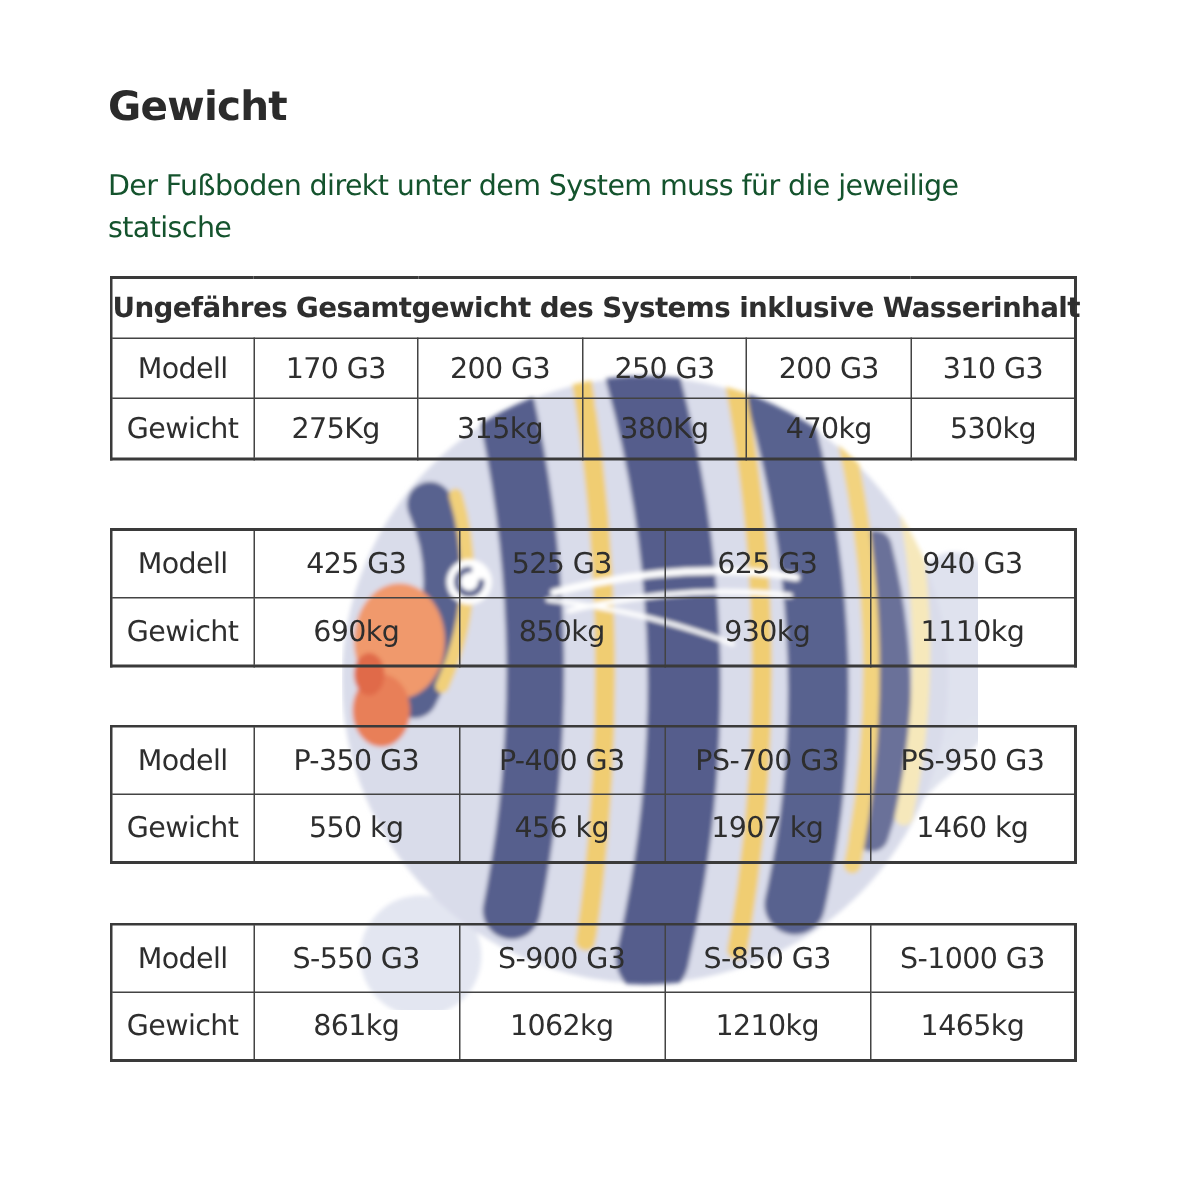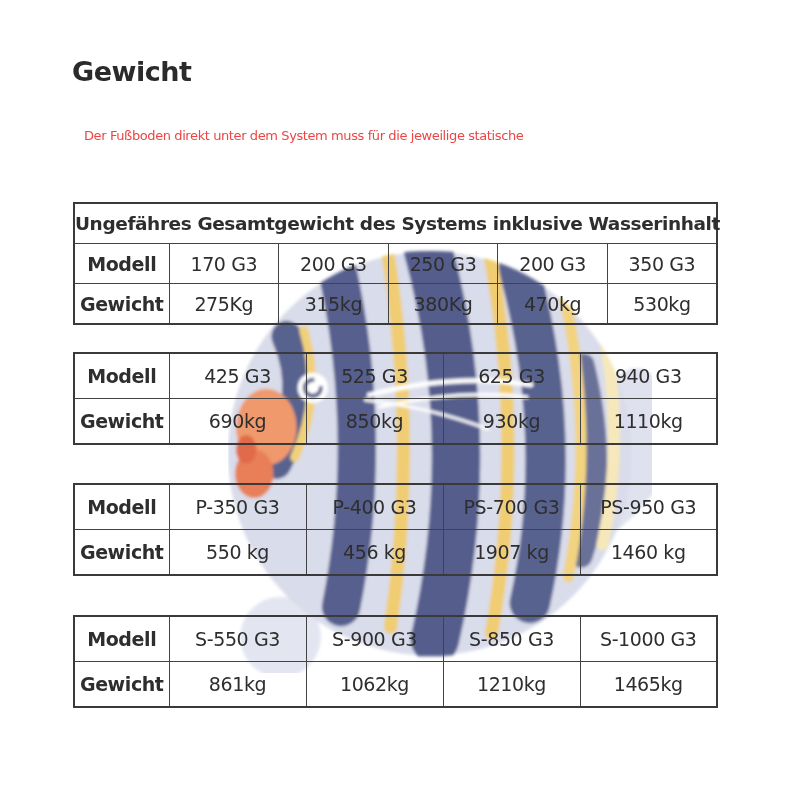--- a/index.html
+++ b/index.html
@@ -8,44 +8,44 @@
     font-family:"DejaVu Sans","Liberation Sans",sans-serif;
     color:#2e2e2e;overflow:hidden;
   }
   .page{position:relative;width:675px;height:800px;background:#fff;}
 
   .title{
     position:absolute;left:72px;top:56px;margin:0;
     font-size:27px;font-weight:bold;letter-spacing:-0.5px;color:#2b2b2b;
   }
   .intro{
-    position:absolute;left:72px;top:110px;margin:12px;
-    font-size:13px;line-height:28px;letter-spacing:-0.4px;color:#ef4444;
+    position:absolute;left:72px;top:110px;margin:0;
+    font-size:19px;line-height:28px;letter-spacing:-0.4px;color:#14532d;
   }
 
   .watermark{position:absolute;left:228px;top:243px;width:424px;height:430px;z-index:1;}
 
   table.wt{
     position:absolute;left:73px;width:645px;z-index:2;
     border-collapse:collapse;table-layout:fixed;
     font-size:19px;letter-spacing:-0.4px;color:#2e2e2e;background:transparent;
   }
   table.wt td{
     border:1.5px solid #434343;text-align:center;padding:0;
     background:transparent;
   }
   table.wt{border:2px solid #3a3a3a;}
-  .t1{top:202px;border-radius:30px;} .t1 td{height:39px;}
+  .t1{top:184px;border-radius:30px;} .t1 td{height:39px;}
   .t2{top:352px;} .t3{top:483px;} .t4{top:615px;}
   .t2 td,.t3 td,.t4 td{height:44px;}
   td.cap{
     text-align:left;font-weight:bold;padding-left:12px;
     font-size:18.5px;white-space:nowrap;
   }
-  td.lbl{font-weight:bold;text-align:left;padding-left:11px;}
+  td.lbl{font-weight:normal;text-align:left;padding-left:11px;}
 </style>
 </head>
 <body>
 
 <div class="page">
 
   <h1 class="title">Gewicht</h1>
 
   <p class="intro"><span>Der Fußboden direkt unter dem System muss für die jeweilige statische</span><br></p>
 
@@ -106,21 +106,21 @@
     <tbody>
         <tr>
       <td class="cap" colspan="6">Ungefähres Gesamtgewicht des Systems inklusive Wasserinhalt</td>
     </tr>
     <tr>
       <td class="lbl">Modell</td>
       <td>170 G3</td>
       <td>200 G3</td>
       <td>250 G3</td>
       <td>200 G3</td>
-      <td>350 G3</td>
+      <td>310 G3</td>
     </tr>
     <tr>
       <td class="lbl">Gewicht</td>
       <td>275Kg</td>
       <td>315kg</td>
       <td>380Kg</td>
       <td>470kg</td>
       <td>530kg</td>
     </tr>
   </tbody>

